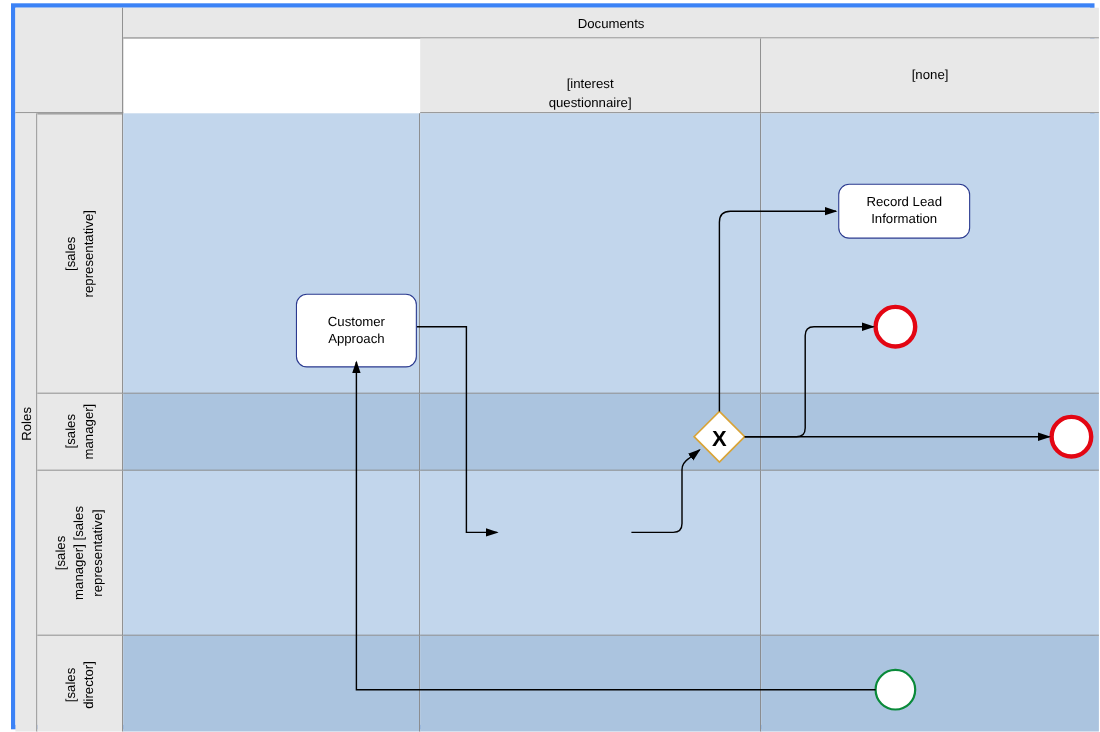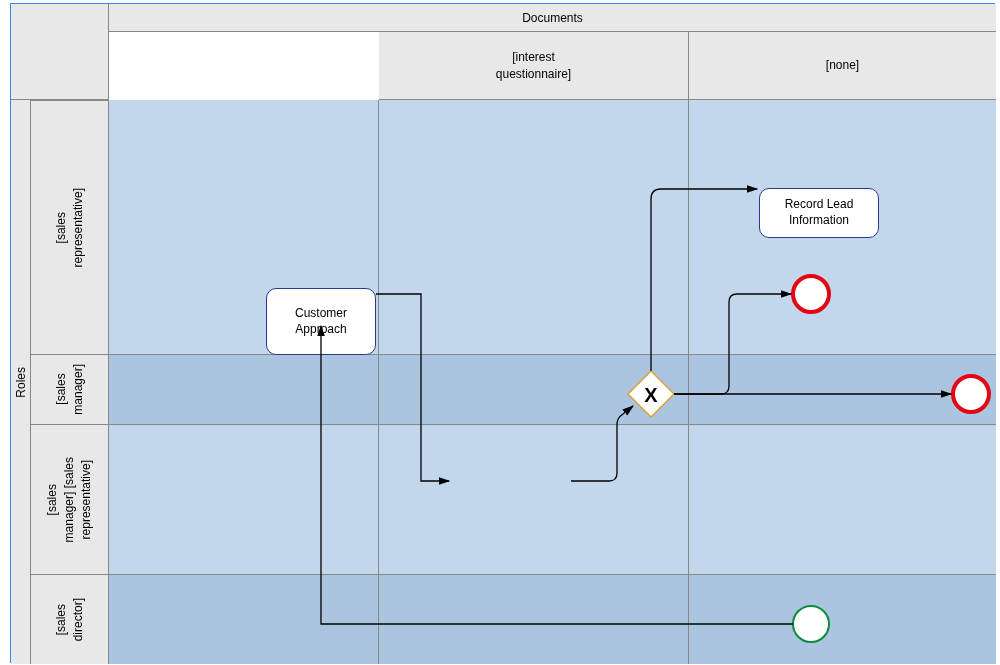--- a/index.html
+++ b/index.html
@@ -15,21 +15,21 @@
       height: 665px;
       position: relative;
       overflow: hidden;
     }
     .container {
       position: absolute;
       left: 10px;
       top: 3px;
       width: 985px;
       height: 660px;
-      border: 1px solid #3b82f6;
+      border: 4px solid #3b82f6;
     }
     
     .top-header {
       position: absolute;
       left: 98px;
       top: 0;
       width: 887px;
       height: 28px;
       background: #e8e8e8;
       border-bottom: 1px solid #888;
@@ -44,21 +44,21 @@
       height: 68px;
       background: #e8e8e8;
       border-bottom: 1px solid #888;
       display: flex;
       align-items: center;
       justify-content: center;
       text-align: center;
       line-height: 1.4;
     }
     .col-header-1 { left: 98px; width: 270px; border-right: 1px solid #888; }
-    .col-header-2 { left: 368px; width: 310px; border-right: 1px solid #888; }
+    .col-header-2 { left: 368px; width: 310px; border-right: 1px solid #888; align-items: flex-end; }
     .col-header-3 { left: 678px; width: 307px; }
     
     .left-header {
       position: absolute;
       left: 0;
       top: 96px;
       width: 20px;
       height: 564px;
       background: #e8e8e8;
       border-right: 1px solid #888;
@@ -129,21 +129,20 @@
       background: #fff;
       border: 1.5px solid #2b3a8f;
       border-radius: 10px;
       display: flex;
       align-items: center;
       justify-content: center;
       text-align: center;
       font-size: 12px;
       padding: 4px;
       line-height: 1.3;
-      margin-top: 24px;
     }
     
     .svg-layer {
       position: absolute;
       left: 0;
       top: 0;
       width: 985px;
       height: 660px;
       pointer-events: none;
     }

